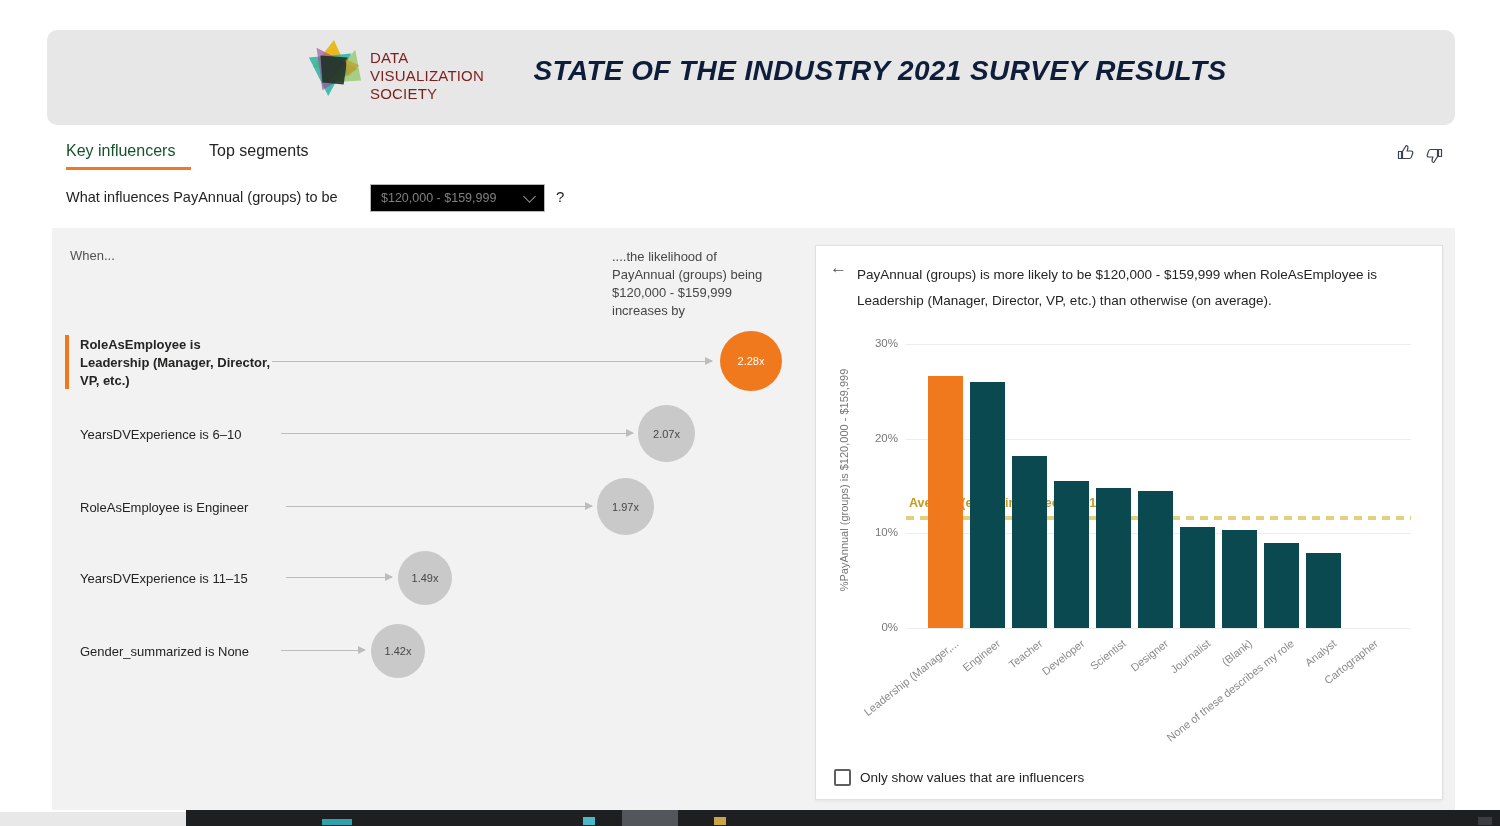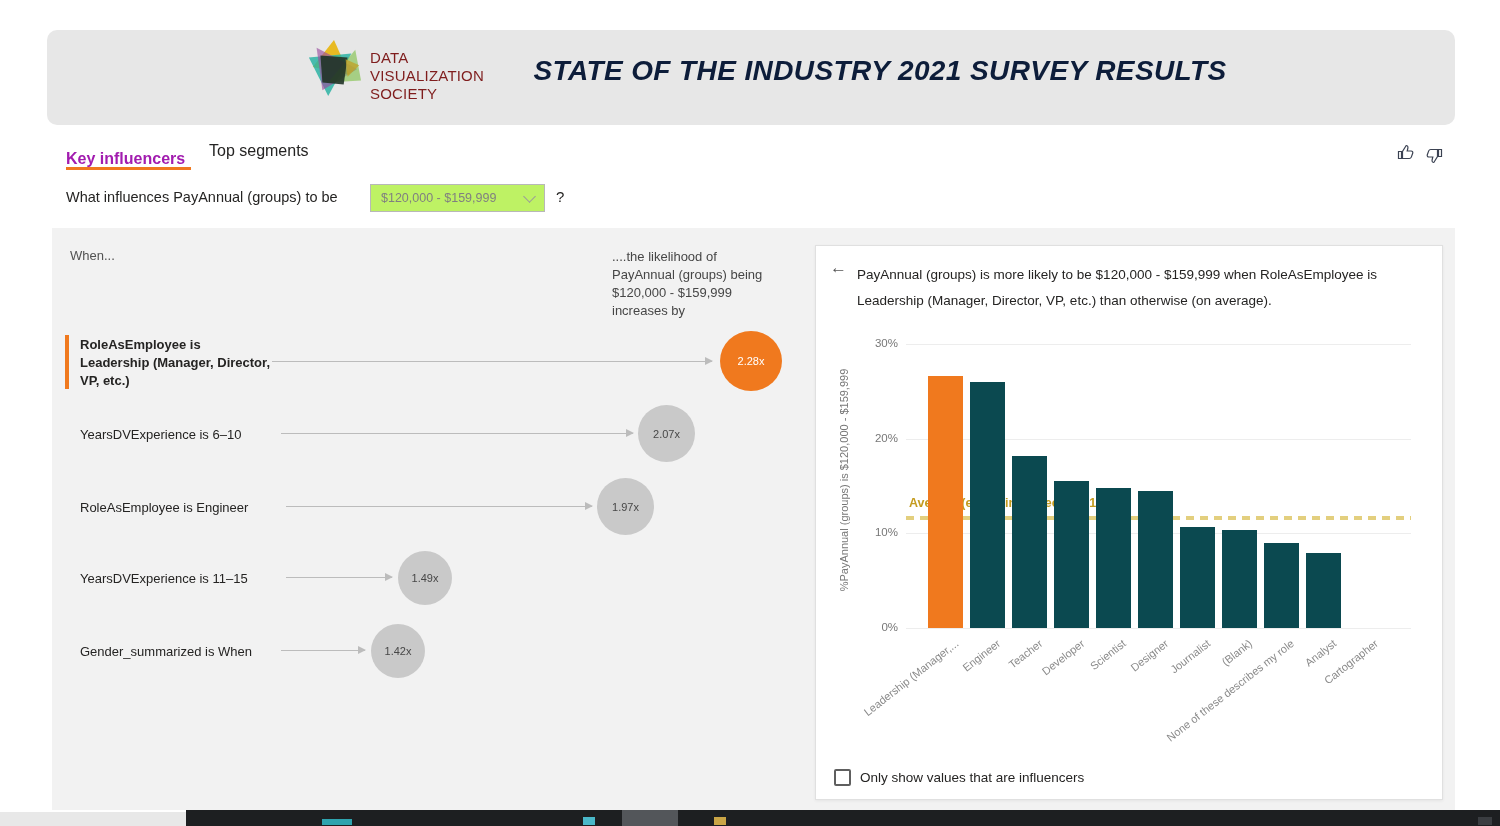--- a/index.html
+++ b/index.html
@@ -11,25 +11,25 @@
   #header-band { left:47px; top:30px; width:1408px; height:95px;
                  background:#e7e7e7; border-radius:10px; }
   #logo { left:305px; top:40px; width:58px; height:58px; }
   #logo-text { left:370px; top:49px; font-size:15px; line-height:18px;
                color:#7f1d1d; letter-spacing:0.2px; }
   #main-title { left:420px; top:55px; width:920px; text-align:center;
                 font-size:28px; font-weight:bold; color:#0d1d3a;
                 letter-spacing:0.4px;font-style:italic; }
 
   
-  #tab-key { left:66px; top:142px; font-size:16px; font-weight:700; color:#a21caf; cursor:pointer;margin-top:8px; }
+  #tab-key { left:66px; top:142px; font-size:16px; font-weight:400; color:#14532d; cursor:pointer; }
   #tab-underline { left:66px; top:167px; width:125px; height:3px; background:#F0791E; }
   #tab-top { left:209px; top:142px; font-size:16px; color:#252423; cursor:pointer; }
   #question-prefix { left:66px; top:189px; font-size:14.5px; color:#252423; }
-  #value-dropdown { left:370px; top:184px; width:175px; height:28px; background:#bef264;
+  #value-dropdown { left:370px; top:184px; width:175px; height:28px; background:#000000;
                     border:1px solid #b8b8b8; display:flex; align-items:center;
                     padding:0 10px; cursor:pointer; }
   #value-dropdown .val { font-size:12.5px; color:#808080; flex:1; }
   .chevron { width:9px; height:9px; border-right:1.5px solid #9a9a9a;
              border-bottom:1.5px solid #9a9a9a; transform:rotate(45deg); margin-top:-4px; }
   #help-q { left:556px; top:188px; font-size:15px; color:#252423; cursor:pointer; }
   #thumb-up { left:1396px; top:142px; }
   #thumb-down { left:1424px; top:146px; }
 
   
@@ -164,21 +164,21 @@
 <div class="bubble gray" id="inf3-bubble">
     <span>1.97x</span>
   </div>
 
 <div class="influencer-label" id="inf4-label">YearsDVExperience is 11–15</div>
 <div class="arrow-line" id="inf4-arrow"></div>
 <div class="bubble gray" id="inf4-bubble">
     <span>1.49x</span>
   </div>
 
-<div class="influencer-label" id="inf5-label">Gender_summarized is When</div>
+<div class="influencer-label" id="inf5-label">Gender_summarized is None</div>
 <div class="arrow-line" id="inf5-arrow"></div>
 <div class="bubble gray" id="inf5-bubble">
     <span>1.42x</span>
   </div>
 
 <div class="abs" id="detail-card">
   <div class="abs" id="back-arrow">←</div>
   <div class="abs" id="card-headline">PayAnnual (groups) is more likely to be $120,000 - $159,999 when RoleAsEmployee is Leadership (Manager, Director, VP, etc.) than otherwise (on average).</div>
 
   <div class="abs" id="plot">

